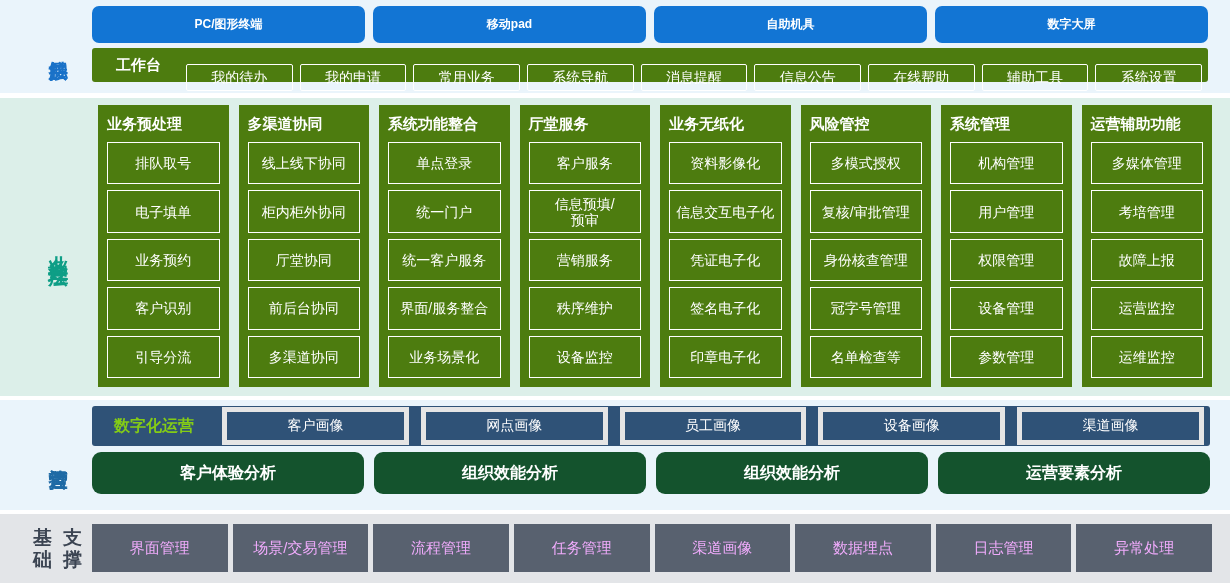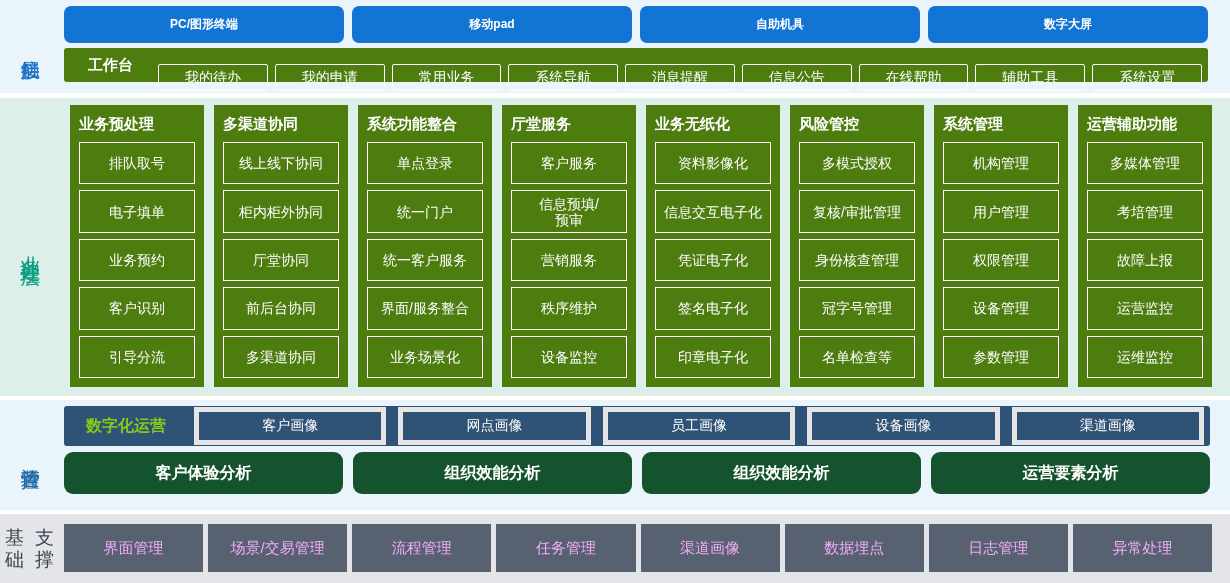--- a/index.html
+++ b/index.html
@@ -10,25 +10,26 @@
     overflow:hidden;
   }
   .page{position:relative;width:1230px;height:583px;}
 
   
   .band{display:flex;align-items:stretch;box-sizing:border-box;}
 
   .layer-label{
     width:60px;flex:0 0 60px;
     display:flex;align-items:center;justify-content:center;
-    font-weight:normal;font-size:19px;line-height:1.08;
+    font-weight:bold;font-size:19px;line-height:1.08;
     letter-spacing:1px;
     text-align:center;
     writing-mode:vertical-rl;
     text-orientation:upright;
+    padding-left:28px;
   }
   .layer-label.two-col{writing-mode:horizontal-tb;font-size:19px;}
   .layer-label.two-col span{display:block;}
 
   
   .layer-contact{
     position:absolute;left:0;top:0;width:1230px;height:93px;
     background:#eaf4fb;
   }
   .layer-contact .layer-label{color:#1a72c8;height:93px;}

